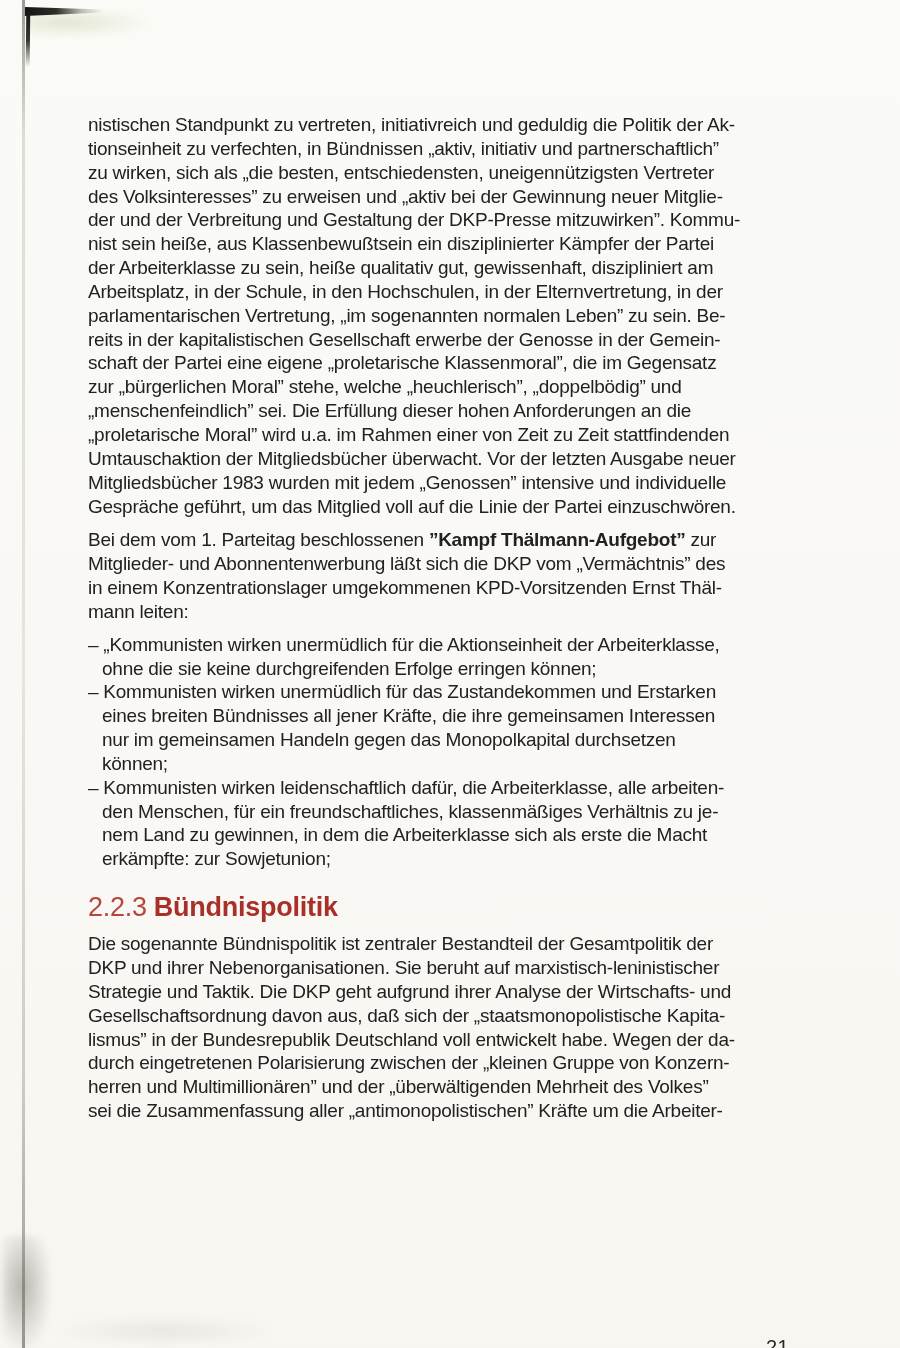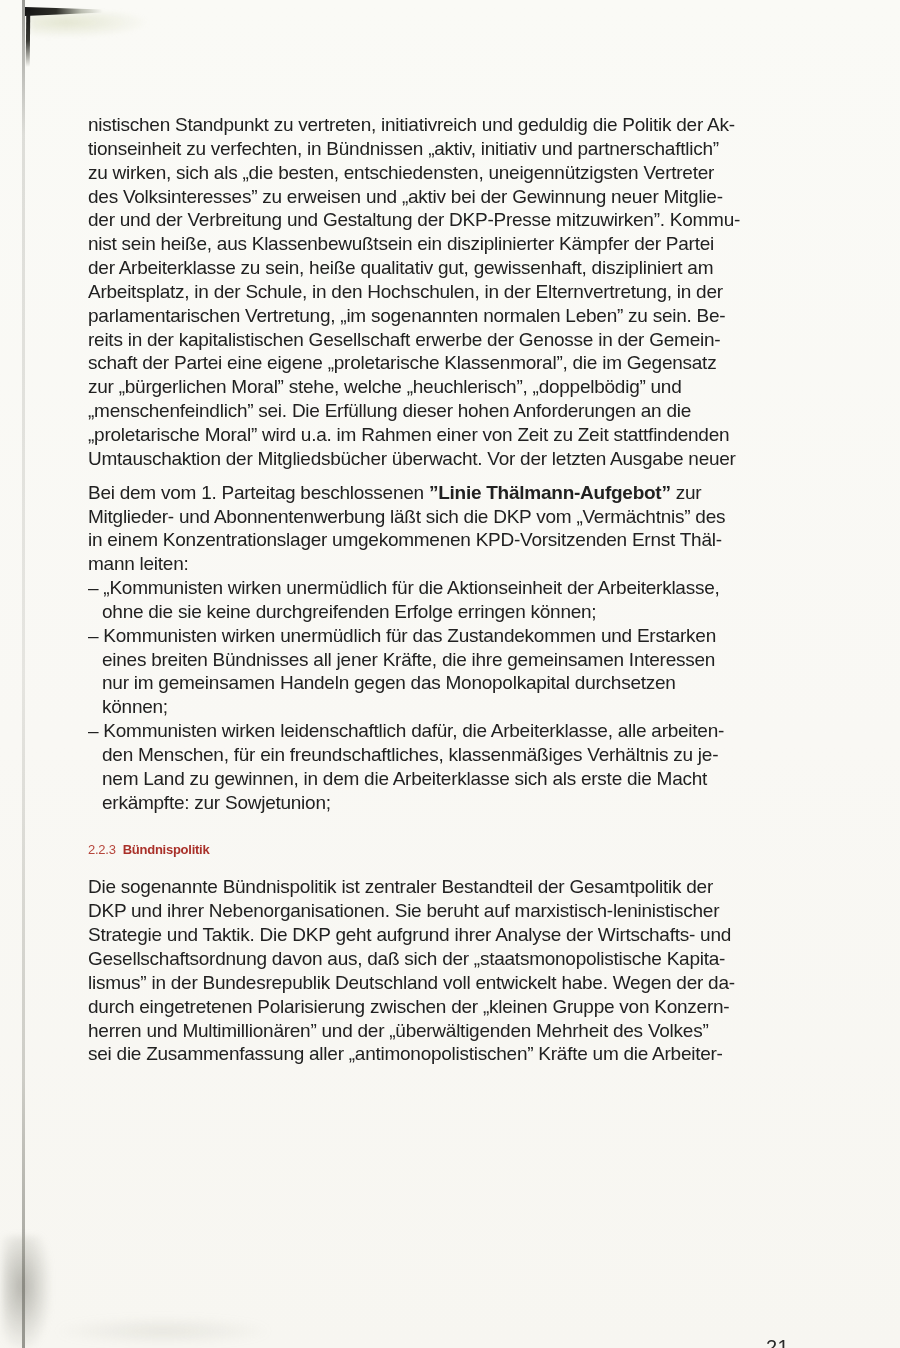--- a/index.html
+++ b/index.html
@@ -49,29 +49,29 @@
   
   .textblock{
     position:absolute;left:88px;top:113px;width:762px;
     color:#212121;
     font-size:19px;line-height:23.85px;letter-spacing:-0.25px;
   }
   .para{margin:0;white-space:pre;}
   .para+.para{margin-top:10px;}
   .it{}
   .bd{font-weight:bold;}
-  .bullets{}
+  .bullets{margin-top:9px;}
   .bullet{
     margin:0;white-space:pre;
     padding-left:14px;text-indent:-14px;
   }
   .marker{margin-right:5px;}
   .section-heading{
     margin:24px 0 13px 0;
-    font-size:13px;line-height:24px;font-weight:normal;
+    font-size:27px;line-height:24px;font-weight:normal;
     white-space:pre;
   }
   .hnum{color:#b6463c;font-weight:normal;}
   .htitle{color:#a93029;font-weight:bold;margin-left:7px;}
   .pagenum{
     position:absolute;left:766px;top:1336px;
     font-size:20px;letter-spacing:.5px;color:#2a2a2a;
   }
 </style>
 </head>
@@ -96,23 +96,24 @@
 nist sein heiße, aus Klassenbewußtsein ein disziplinierter Kämpfer der Partei
 der Arbeiterklasse zu sein, heiße qualitativ gut, gewissenhaft, diszipliniert am
 Arbeitsplatz, in der Schule, in den Hochschulen, in der Elternvertretung, in der
 </span><span class="it">parlamentarischen Vertretung, „im sogenannten normalen Leben” </span><span>zu sein. Be-
 reits in der kapitalistischen Gesellschaft erwerbe der Genosse in der Gemein-
 schaft der Partei eine eigene „proletarische Klassenmoral”, die im Gegensatz
 zur </span><span class="it">„bürgerlichen Moral” </span><span>stehe, welche „heuchlerisch”, „doppelbödig” und
 „menschenfeindlich” sei. Die Erfüllung dieser hohen Anforderungen an die
 „proletarische Moral” wird u.a. im Rahmen einer von Zeit zu Zeit stattfindenden
 Umtauschaktion </span><span class="it">der Mitgliedsbücher überwacht. Vor der letzten Ausgabe neuer
-</span></p>
+</span><span>Mitgliedsbücher 1983 wurden mit jedem „Genossen” intensive und individuelle
+Gespräche geführt, um das Mitglied voll auf die Linie der Partei einzuschwören.</span></p>
 
-    <p class="para"><span>Bei dem vom 1. Parteitag beschlossenen </span><span class="bd">”Linie Thälmann-Aufgebot”</span><span> zur
+    <p class="para"><span>Bei dem vom 1. Parteitag beschlossenen </span><span class="bd">”Kampf Thälmann-Aufgebot”</span><span> zur
 Mitglieder- und Abonnentenwerbung läßt sich die DKP vom „Vermächtnis” des
 in einem Konzentrationslager umgekommenen KPD-Vorsitzenden Ernst Thäl-
 mann leiten:</span></p>
 
     <div class="bullets">
       <p class="bullet"><span class="marker">–</span><span>„Kommunisten wirken unermüdlich für die Aktionseinheit der Arbeiterklasse,
 ohne die sie keine durchgreifenden Erfolge erringen können;</span></p>
       <p class="bullet"><span class="marker">–</span><span>Kommunisten wirken unermüdlich für das Zustandekommen und Erstarken
 eines breiten Bündnisses all jener Kräfte, die ihre gemeinsamen Interessen
 nur im gemeinsamen Handeln gegen das Monopolkapital durchsetzen

